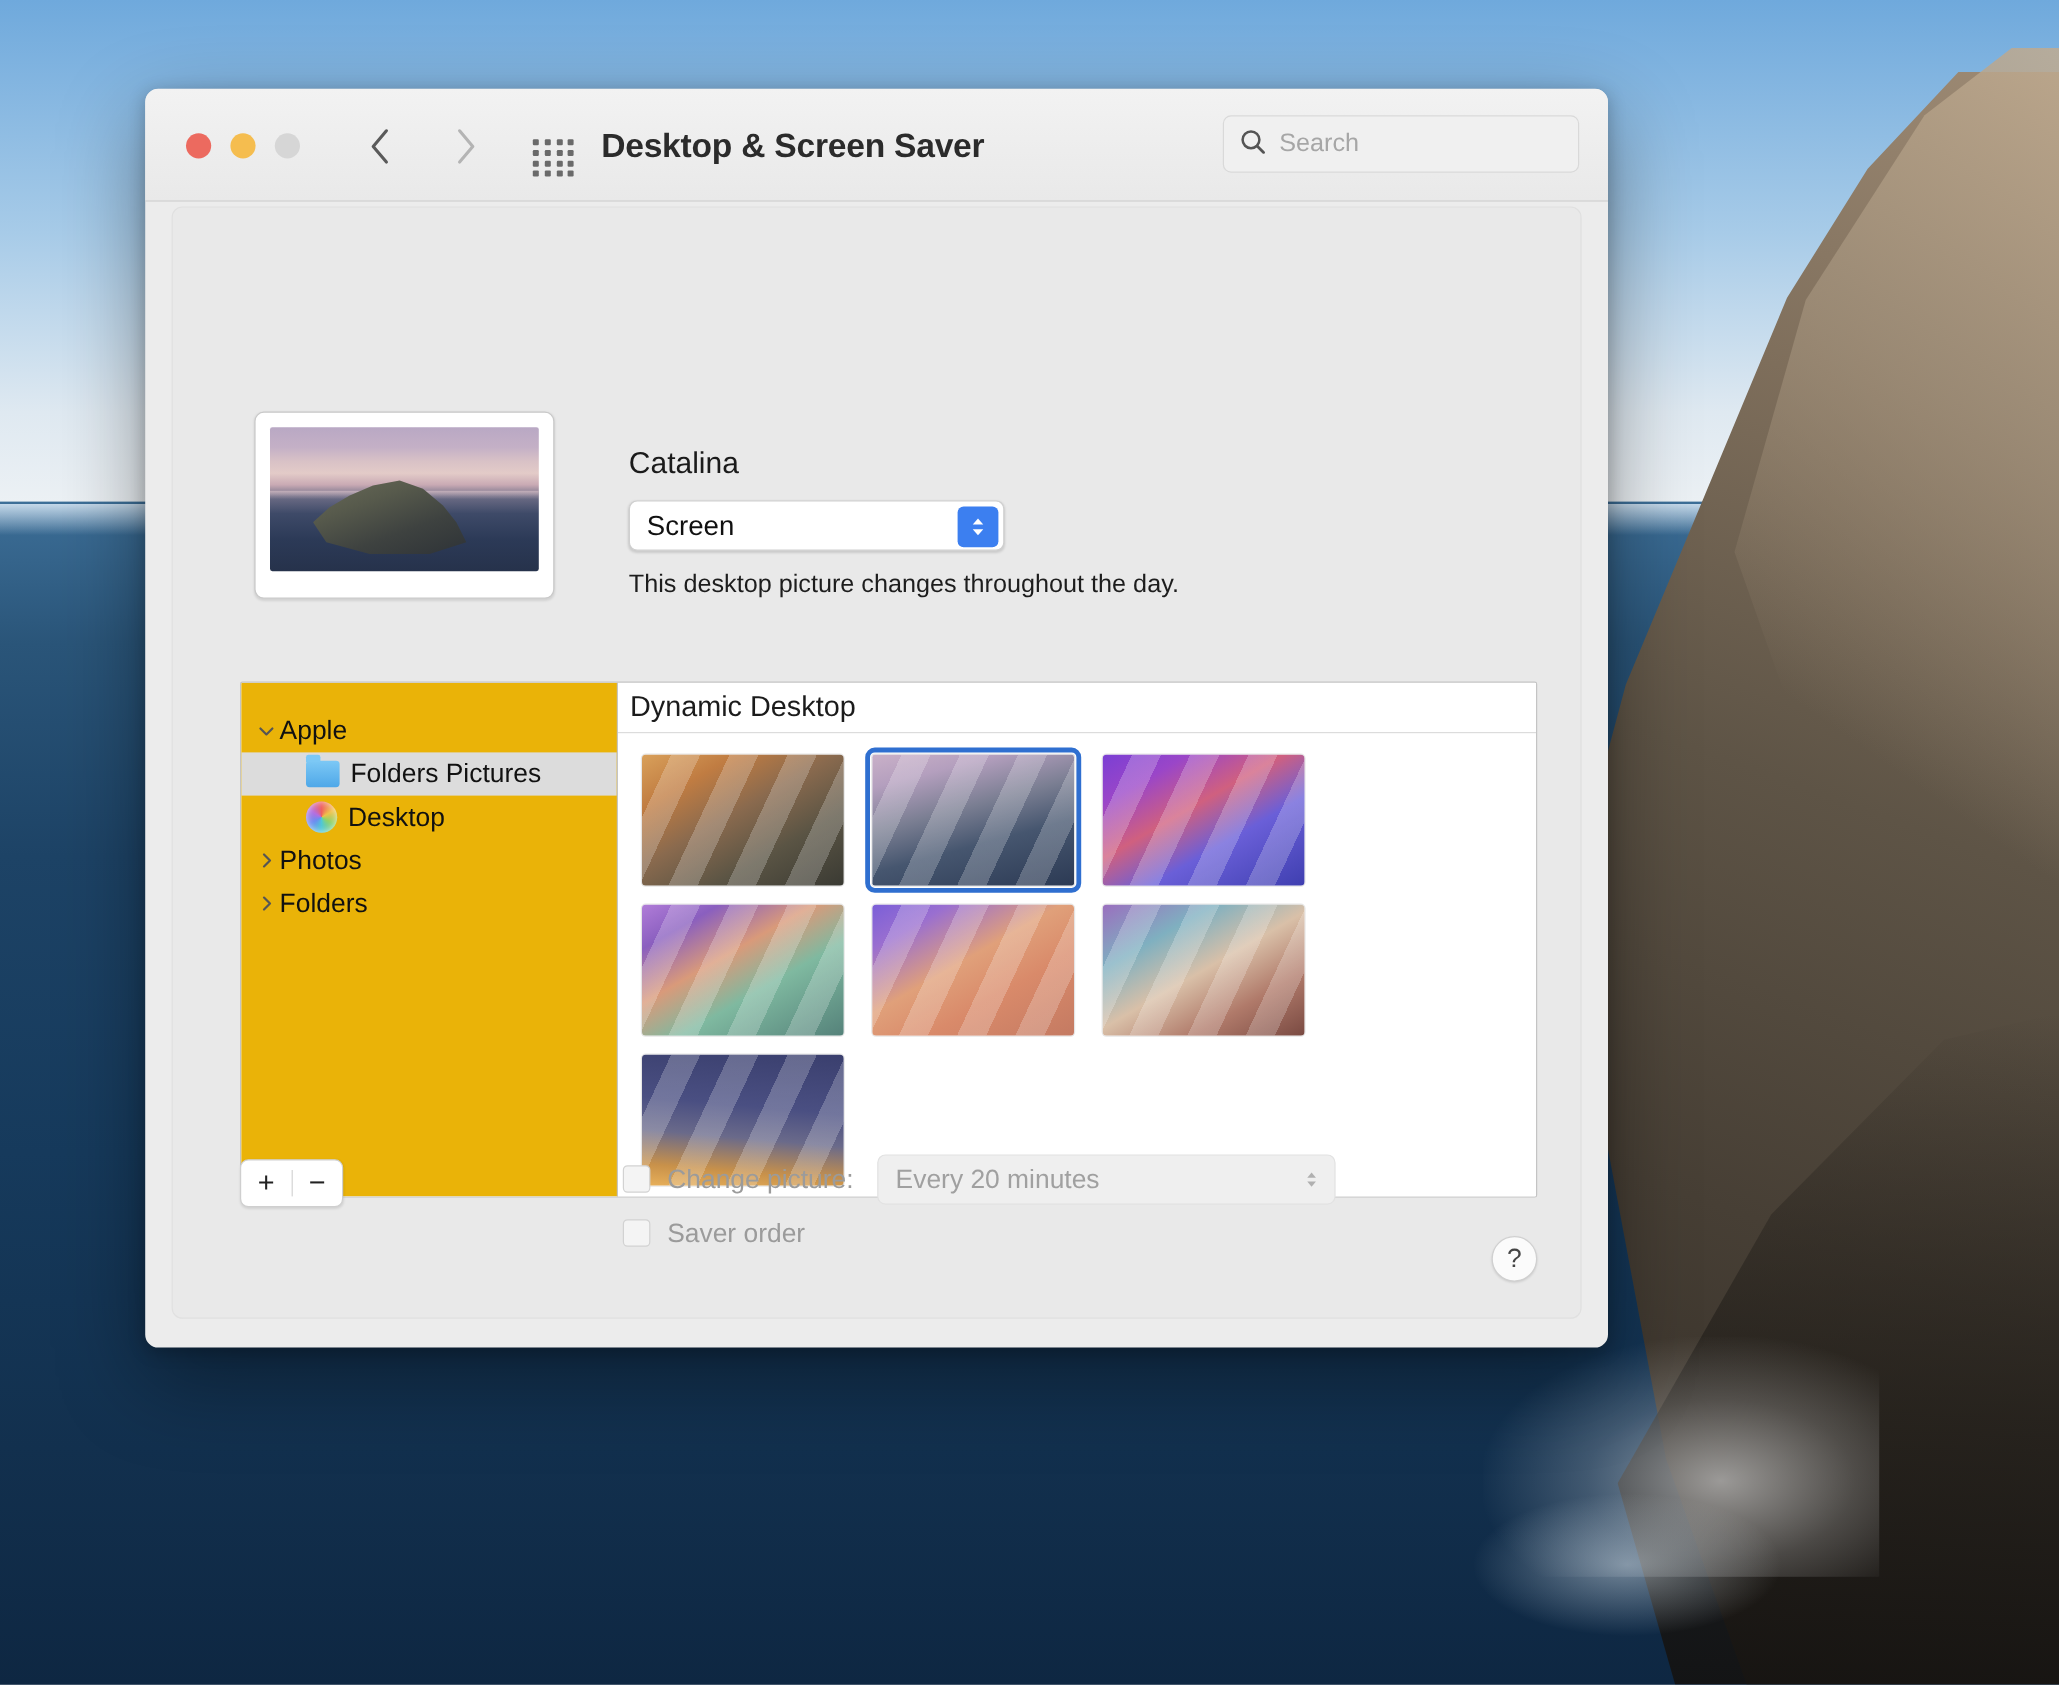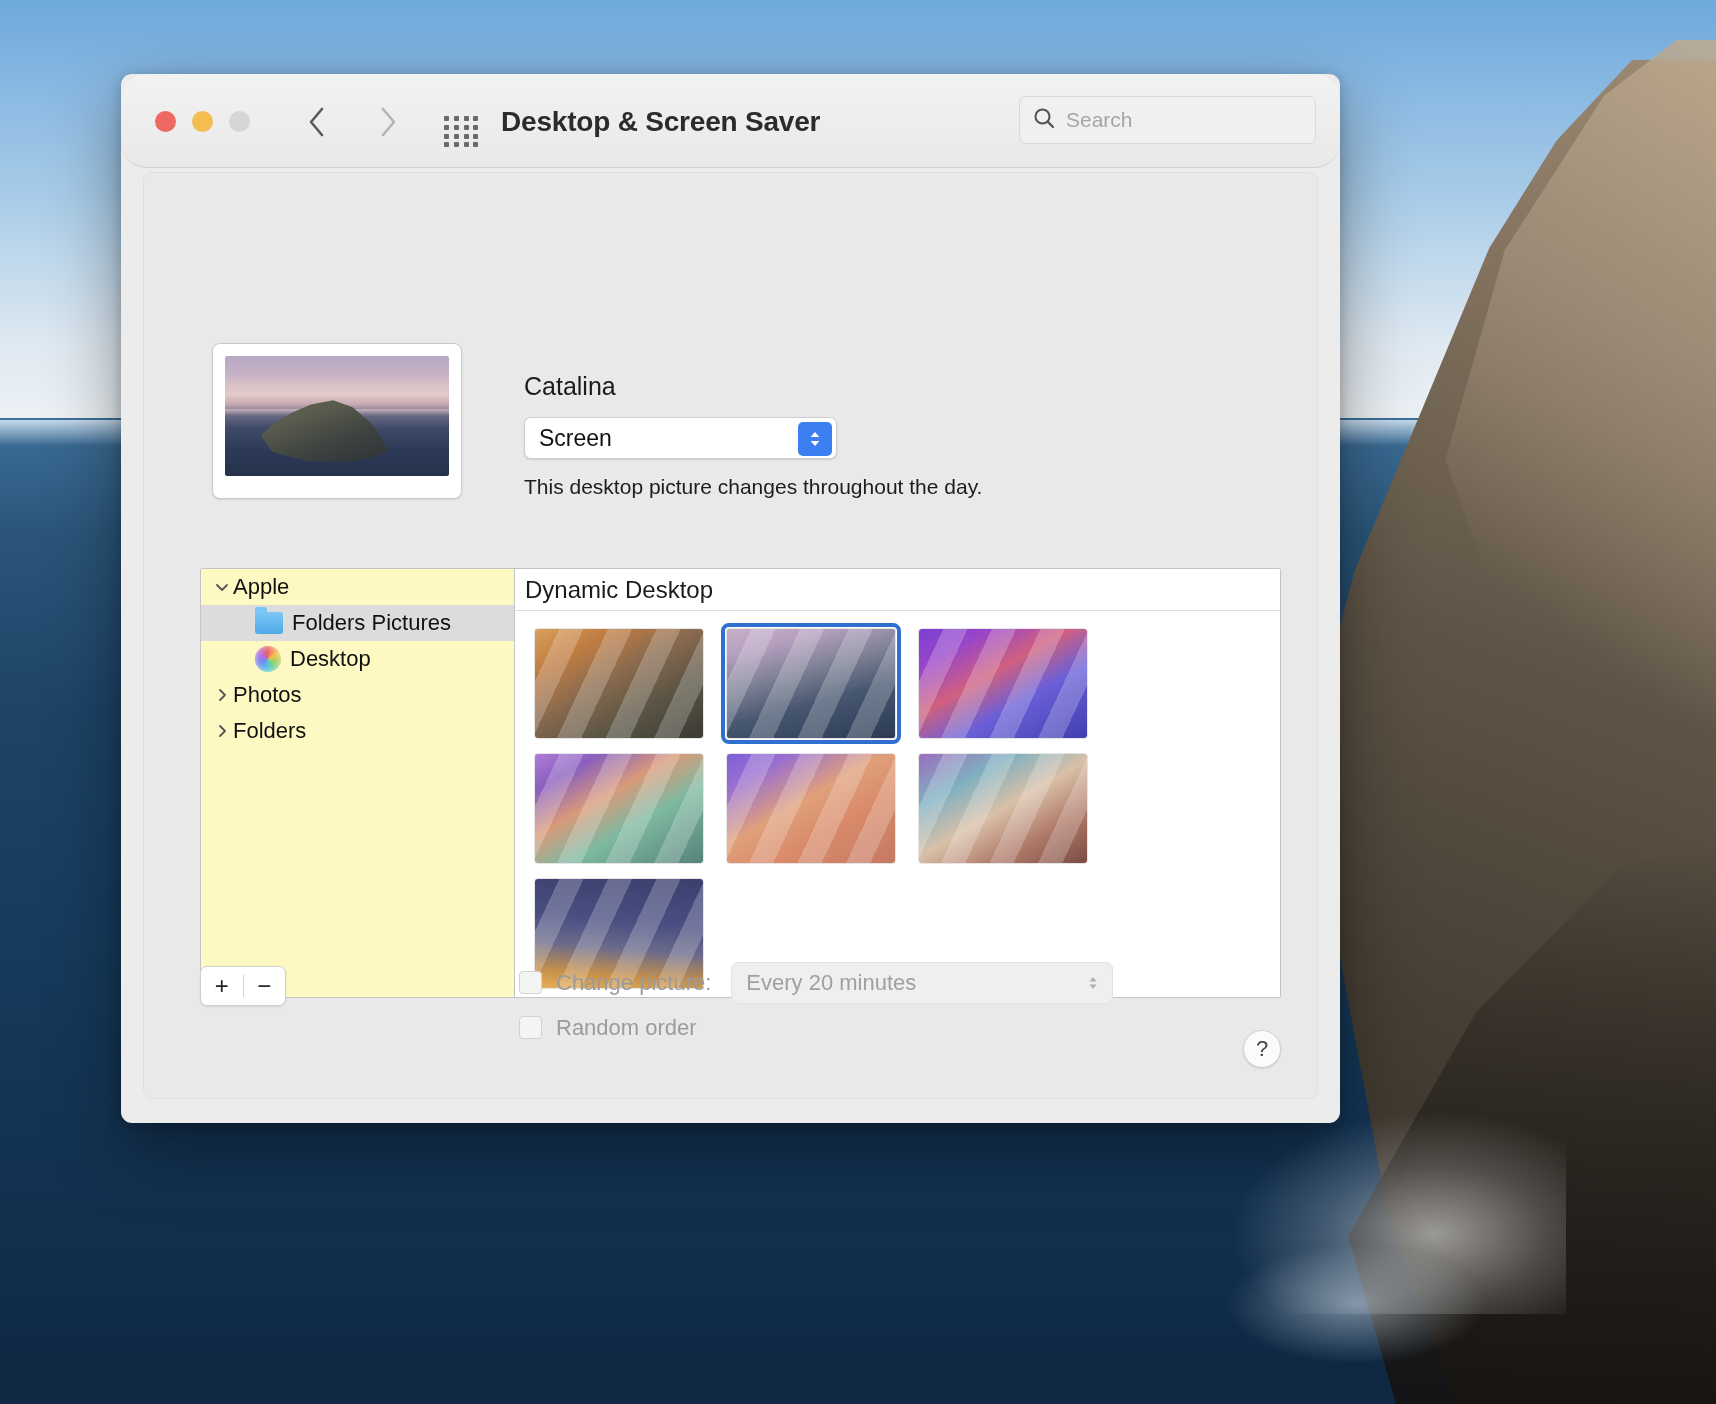--- a/index.html
+++ b/index.html
@@ -66,21 +66,20 @@
     box-shadow: 0 26px 72px rgba(0,0,0,.40), 0 3px 14px rgba(0,0,0,.22);
     overflow: hidden;
   }
 
   
   .titlebar {
     position: relative;
     height: 94px;
     background: linear-gradient(#f2f2f2, #e9e9e9);
     border-bottom: 1px solid #cfcfcf;
-    border-radius: 26px;
   }
   .traffic { position: absolute; left: 34px; top: 37px; display: flex; gap: 16px; }
   .tl { width: 21px; height: 21px; border-radius: 50%; }
   .tl.red    { background: #ec6a5f; }
   .tl.yellow { background: #f5bd4f; }
   .tl.gray   { background: #d6d6d6; }
 
   .navbtn {
     position: absolute; top: 30px;
     width: 34px; height: 36px;
@@ -219,23 +218,23 @@
     position: absolute;
     left: 56px; top: 395px; right: 36px; height: 430px;
     display: flex;
     border: 1px solid #c4c4c4;
     border-radius: 2px;
     background: #fff;
     overflow: hidden;
   }
   .sidebar {
     width: 314px;
-    background: #fef9c3;
+    background: #eab308;
     border-right: 1px solid #c4c4c4;
-    padding-top: 0;
+    padding-top: 22px;
     overflow: hidden;
   }
   .tree-row {
     display: flex; align-items: center;
     height: 36px;
     padding-left: 10px;
     font-size: 22px; color: #111;
     white-space: nowrap;
   }
   .tree-row.selected { background: #dcdcdc; }
@@ -543,21 +542,21 @@
               <span class="chev">
                 <svg width="14" height="18" viewBox="0 0 14 18">
                   <path d="M7 3 L10.6 7.4 L3.4 7.4 Z" fill="#b0b0b0"></path>
                   <path d="M7 15 L3.4 10.6 L10.6 10.6 Z" fill="#b0b0b0"></path>
                 </svg>
               </span>
             </span>
           </div>
           <div class="opt-row">
             <span class="checkbox"></span>
-            <span class="opt-label">Random order</span>
+            <span class="opt-label">Saver order</span>
           </div>
         </div>
 
         <div class="help-btn">?</div>
       </div>
 
     </div>
   </div>
 </div>
 

